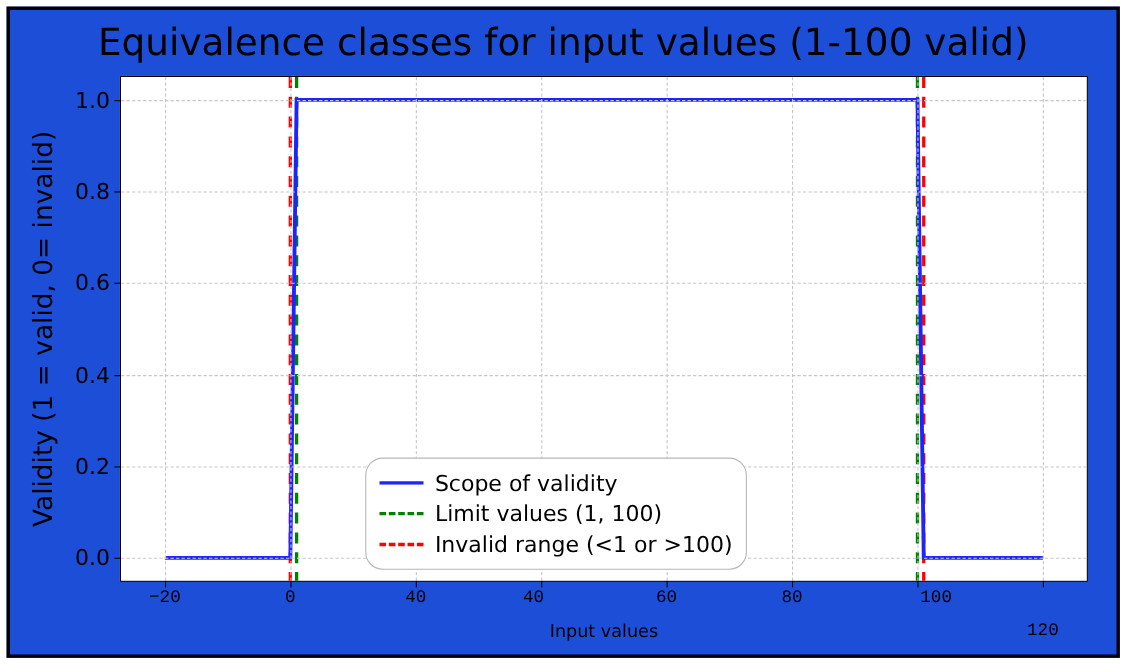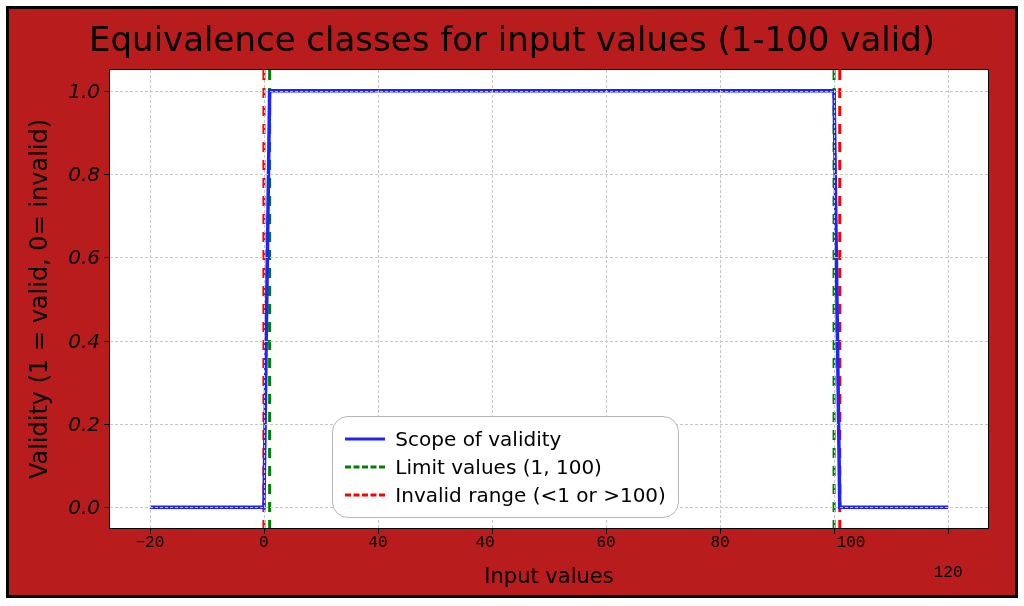--- a/index.html
+++ b/index.html
@@ -12,21 +12,21 @@
     overflow: hidden;
   }
   .frame {
     position: absolute;
     left: 6px;
     top: 6px;
     width: 1012px;
     height: 592px;
     border: 3px solid #000;
     box-sizing: border-box;
-    background: #b91c1c;
+    background: #1d4ed8;
   }
   .title {
     position: absolute;
     left: 0;
     right: 0;
     top: 10px;
     text-align: center;
     font-size: 34px;
     color: #000;
   }
@@ -66,21 +66,20 @@
     white-space: nowrap;
     font-family: Liberation Mono, monospace;
   }
   .tick-y {
     position: absolute;
     right: 100%;
     transform: translate(-10px, -50%);
     font-size: 20px;
     color: #000;
     white-space: nowrap;
-    font-style: italic;
   }
   .tick-mark-x {
     position: absolute;
     top: 100%;
     width: 0;
     height: 6px;
     border-left: 1.5px solid #000;
   }
   .tick-mark-y {
     position: absolute;
@@ -88,21 +87,21 @@
     width: 6px;
     height: 0;
     border-top: 1.5px solid #000;
   }
   .xlabel {
     position: absolute;
     left: 100px;
     width: 880px;
     top: 555px;
     text-align: center;
-    font-size: 21px;
+    font-size: 16px;
     color: #000;
   }
   .ylabel {
     position: absolute;
     left: 18px;
     top: 60px;
     height: 460px;
     width: 24px;
     display: flex;
     align-items: center;

